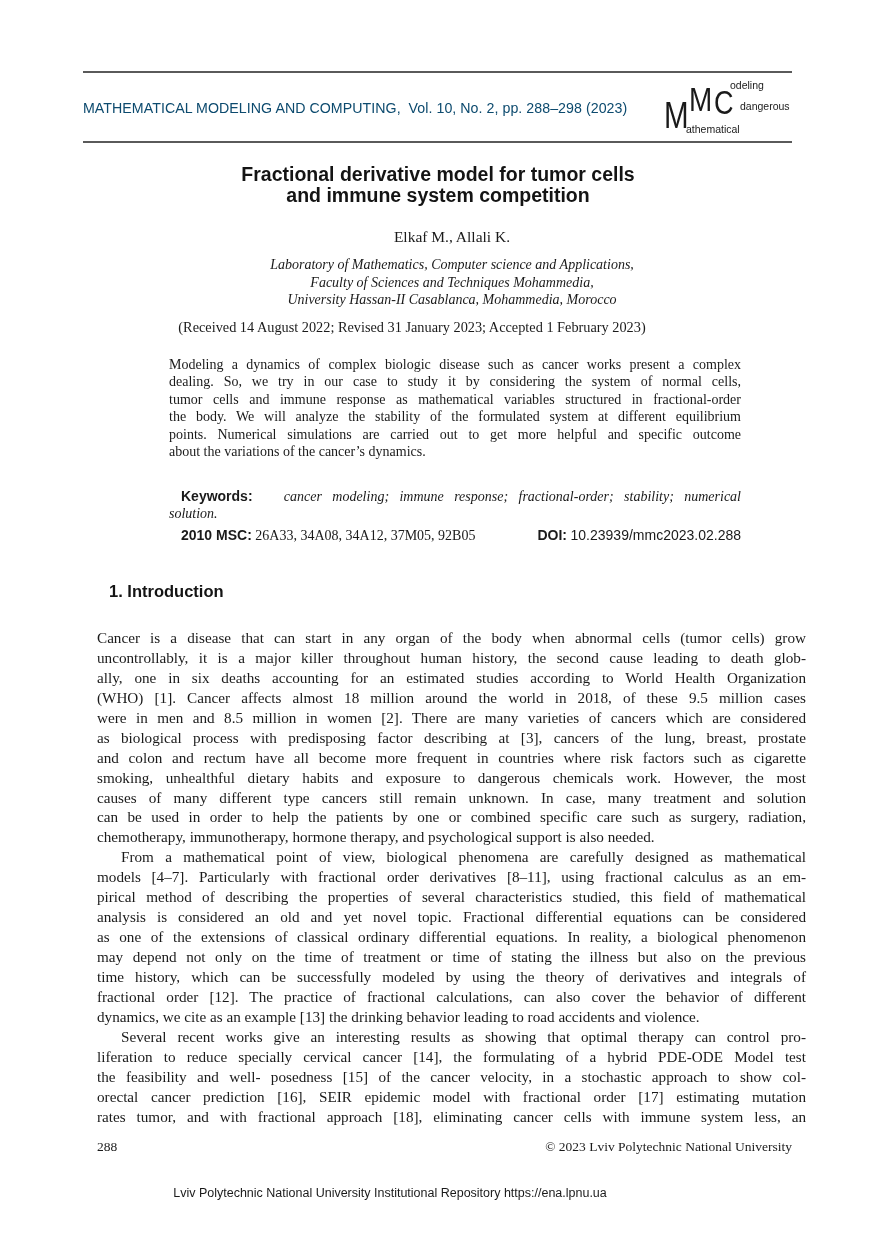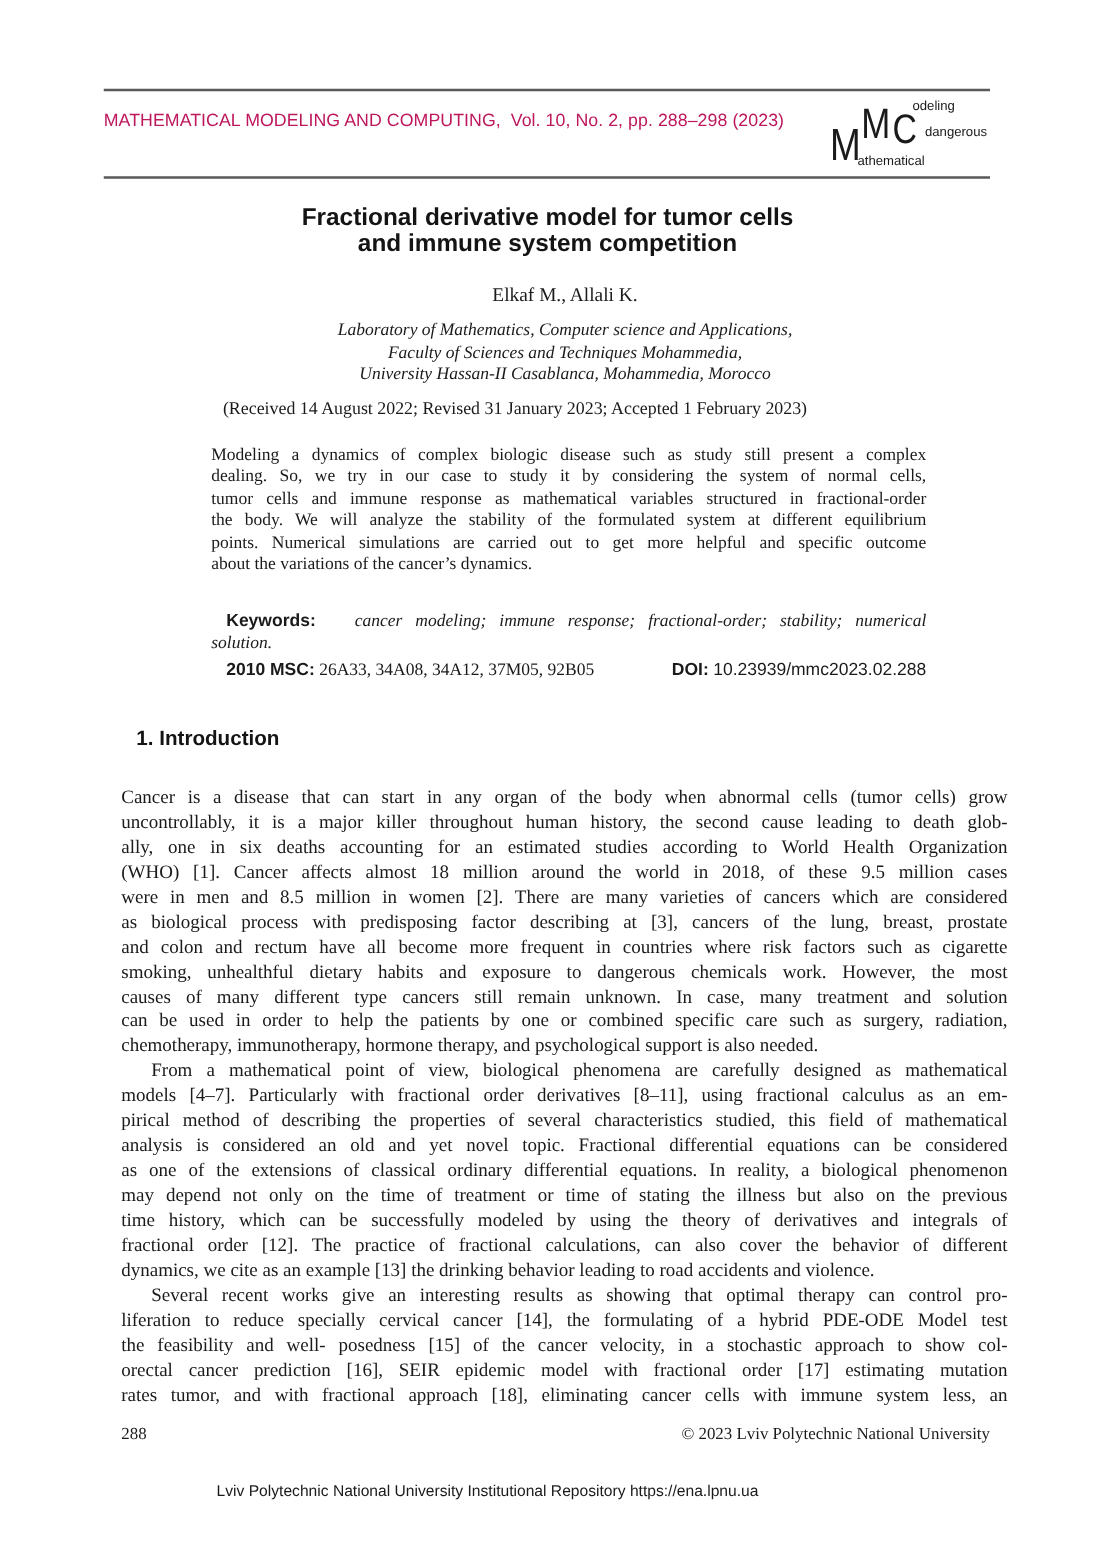--- a/index.html
+++ b/index.html
@@ -4,21 +4,21 @@
 <style>
   html, body { margin: 0; padding: 0; background: #ffffff; }
   body { width: 876px; height: 1240px; position: relative; overflow: hidden; color: #1a1a1a; }
   .serif { font-family: "Liberation Serif", "DejaVu Serif", serif; padding-left: 14px; }
   .sans { font-family: "Liberation Sans", "DejaVu Sans", sans-serif; }
 
   .rule { position: absolute; left: 83px; width: 709px; height: 2px; background: #5a5a5a; }
   .rule.top { top: 71px; }
   .rule.bottom { top: 141px; }
 
-  .journal-line { position: absolute; left: 83px; top: 89px; font-size: 14.2px; letter-spacing: 0.05px; color: #be185d; white-space: nowrap; }
+  .journal-line { position: absolute; left: 83px; top: 100px; font-size: 14.2px; letter-spacing: 0.05px; color: #0c4a6e; white-space: nowrap; }
 
   .logo { position: absolute; left: 664px; top: 78px; width: 130px; height: 60px; font-family: "Liberation Sans", "DejaVu Sans", sans-serif; color: #1a1a1a; }
   .logo .bigM1 { position: absolute; left: 0; top: 20px; font-size: 36px; line-height: 36px; transform: scaleX(0.82); transform-origin: left top; }
   .logo .bigM2 { position: absolute; left: 25px; top: 4px; font-size: 34px; line-height: 34px; transform: scaleX(0.82); transform-origin: left top; }
   .logo .bigC { position: absolute; left: 50px; top: 8px; font-size: 33px; line-height: 33px; transform: scaleX(0.82); transform-origin: left top; }
   .logo .w-odeling { position: absolute; left: 66px; top: 1px; font-size: 10.5px; }
   .logo .w-omputing { position: absolute; left: 76px; top: 22px; font-size: 10.5px; }
   .logo .w-athematical { position: absolute; left: 22px; top: 45px; font-size: 10.5px; }
 
   .title { position: absolute; left: 0; width: 876px; top: 164px; text-align: center; font-size: 19.5px; font-weight: bold; line-height: 21px; color: #141414; }
@@ -75,21 +75,21 @@
 </div>
 <div class="authors serif">Elkaf M., Allali K.</div>
 <div class="affil serif">
   <div>Laboratory of Mathematics, Computer science and Applications,</div>
   <div>Faculty of Sciences and Techniques Mohammedia,</div>
   <div>University Hassan-II Casablanca, Mohammedia, Morocco</div>
 </div>
 <div class="received serif">(Received 14 August 2022; Revised 31 January 2023; Accepted 1 February 2023)</div>
 
 <div class="abstract serif">
-  <span class="jline">Modeling a dynamics of complex biologic disease such as study still present a complex</span>
+  <span class="jline">Modeling a dynamics of complex biologic disease such as cancer works present a complex</span>
   <span class="jline">dealing.  So, we try in our case to study it by considering the system of normal cells,</span>
   <span class="jline">tumor cells and immune response as mathematical variables structured in fractional-order</span>
   <span class="jline">the body.  We will analyze the stability of the formulated system at different equilibrium</span>
   <span class="jline">points.  Numerical simulations are carried out to get more helpful and specific outcome</span>
   <span class="jline last">about the variations of the cancer’s dynamics.</span>
 </div>
 
 <div class="keywords serif">
   <span class="kw-first"><span class="kwlabel">Keywords:</span>&nbsp;&nbsp; <span class="kwtext">cancer modeling; immune response; fractional-order; stability; numerical</span></span>
   <span class="kw-second">solution.</span>

